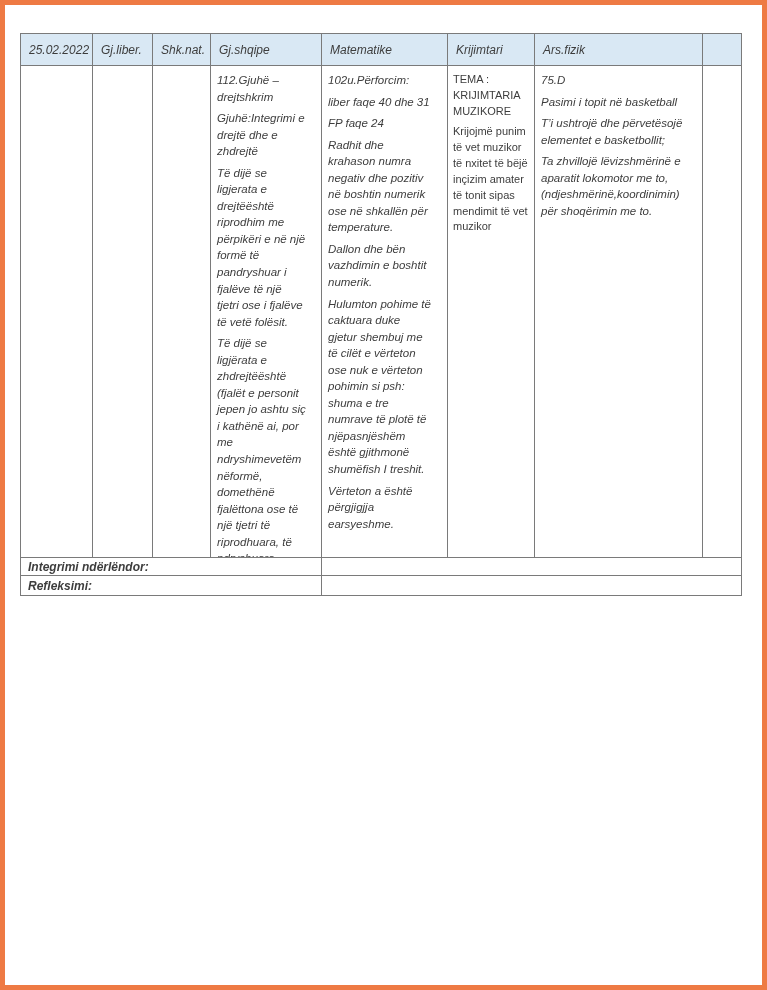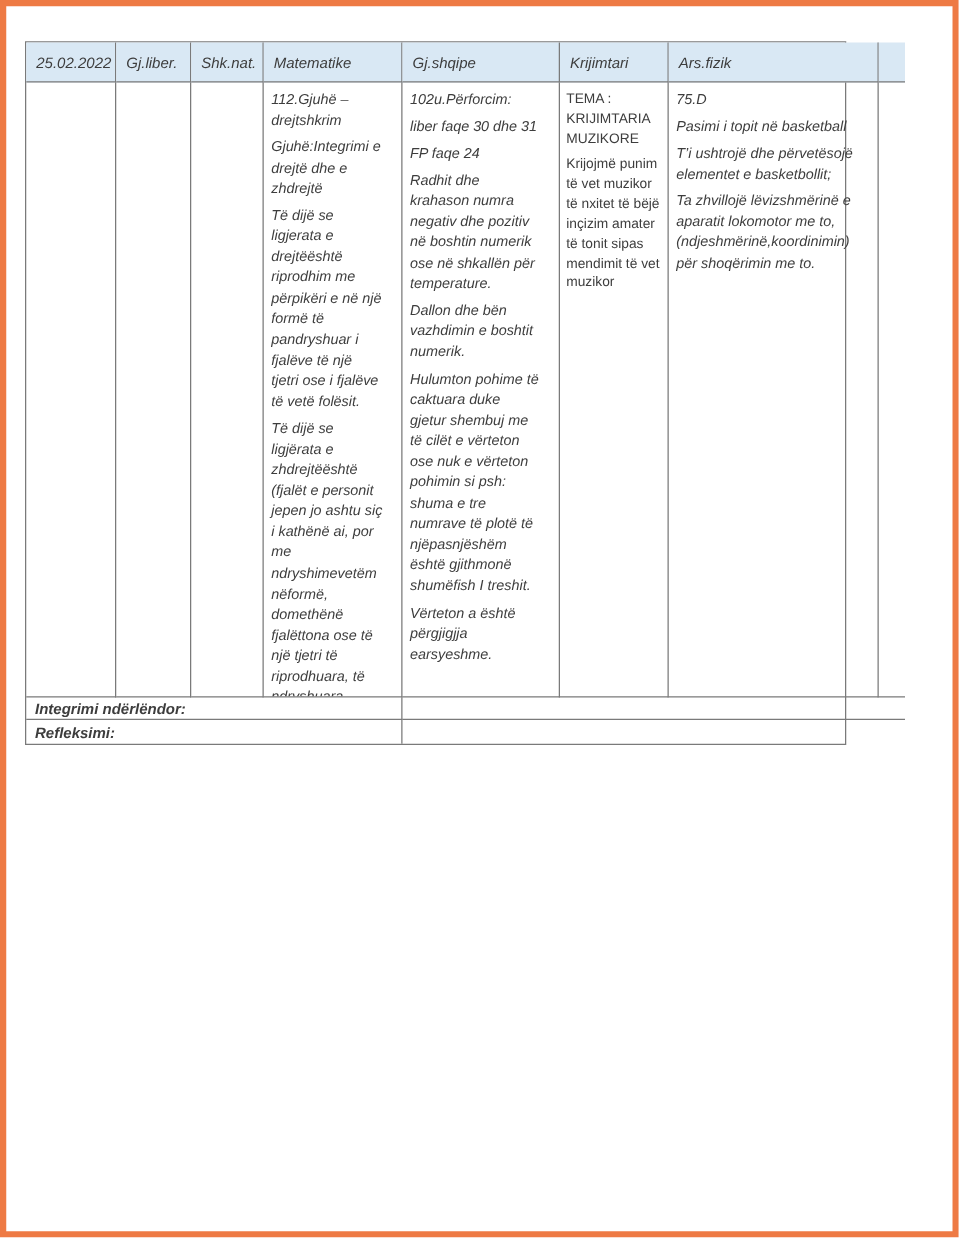--- a/index.html
+++ b/index.html
@@ -13,21 +13,21 @@
     width: 767px;
     height: 990px;
     background: #ffffff;
     border: 5px solid var(--page-border, #ee7a44);
     overflow: hidden;
   }
   .lesson-table {
     position: absolute;
     left: 15px;
     top: 28px;
-    width: 657px;
+    width: 722px;
     display: grid;
     grid-template-columns: 72px 60px 58px 111px 126px 87px 168px 1fr;
     grid-template-rows: 32px 492px 18px 19px;
     border: 1px solid var(--grid-line, #7a7a7a);
     background: #ffffff;
   }
   .cell {
     border-right: 1px solid var(--grid-line, #7a7a7a);
     border-bottom: 1px solid var(--grid-line, #7a7a7a);
     overflow: hidden;
@@ -68,41 +68,41 @@
 </style>
 </head>
 <body>
 
 <div class="page">
   <div class="lesson-table">
 
     <div class="cell hcell">25.02.2022</div>
     <div class="cell hcell">Gj.liber.</div>
     <div class="cell hcell">Shk.nat.</div>
+    <div class="cell hcell">Gj.shqipe</div>
     <div class="cell hcell">Matematike</div>
-    <div class="cell hcell">Gj.shqipe</div>
     <div class="cell hcell">Krijimtari</div>
     <div class="cell hcell">Ars.fizik</div>
     <div class="cell hcell col-last"></div>
 
     <div class="cell ccell"></div>
     <div class="cell ccell"></div>
     <div class="cell ccell"></div>
 
     <div class="cell ccell">
       <p>112.Gjuhë – drejtshkrim</p>
       <p>Gjuhë:Integrimi e drejtë dhe e zhdrejtë</p>
       <p>Të dijë se ligjerata e drejtëështë riprodhim me përpikëri e në një formë të pandryshuar i fjalëve të një tjetri ose i fjalëve të vetë folësit.</p>
       <p>Të dijë se ligjërata e zhdrejtëështë (fjalët e personit jepen jo ashtu siç i kathënë ai, por me ndryshimevetëm nëformë, domethënë fjalëttona ose të një tjetri të riprodhuara, të ndryshuara nganjë person tjetër.)</p>
       <p>Të përdorë drejt shkurtesat në të shkruar</p>
     </div>
 
     <div class="cell ccell">
       <p>102u.Përforcim:</p>
-      <p>liber faqe 30 dhe 31</p>
+      <p>liber faqe 40 dhe 31</p>
       <p>FP faqe 24</p>
       <p>Radhit dhe krahason numra negativ dhe pozitiv në boshtin numerik ose në shkallën për temperature.</p>
       <p>Dallon dhe bën vazhdimin e boshtit numerik.</p>
       <p>Hulumton pohime të caktuara duke gjetur shembuj me të cilët e vërteton ose nuk e vërteton pohimin si psh: shuma e tre numrave të plotë të njëpasnjëshëm është gjithmonë shumëfish I treshit.</p>
       <p>Vërteton a është përgjigjja earsyeshme.</p>
     </div>
 
     <div class="cell ccell upright">
       <p>TEMA : KRIJIMTARIA MUZIKORE</p>
       <p>Krijojmë punim të vet muzikor të nxitet të bëjë inçizim amater të tonit sipas mendimit të vet muzikor</p>

